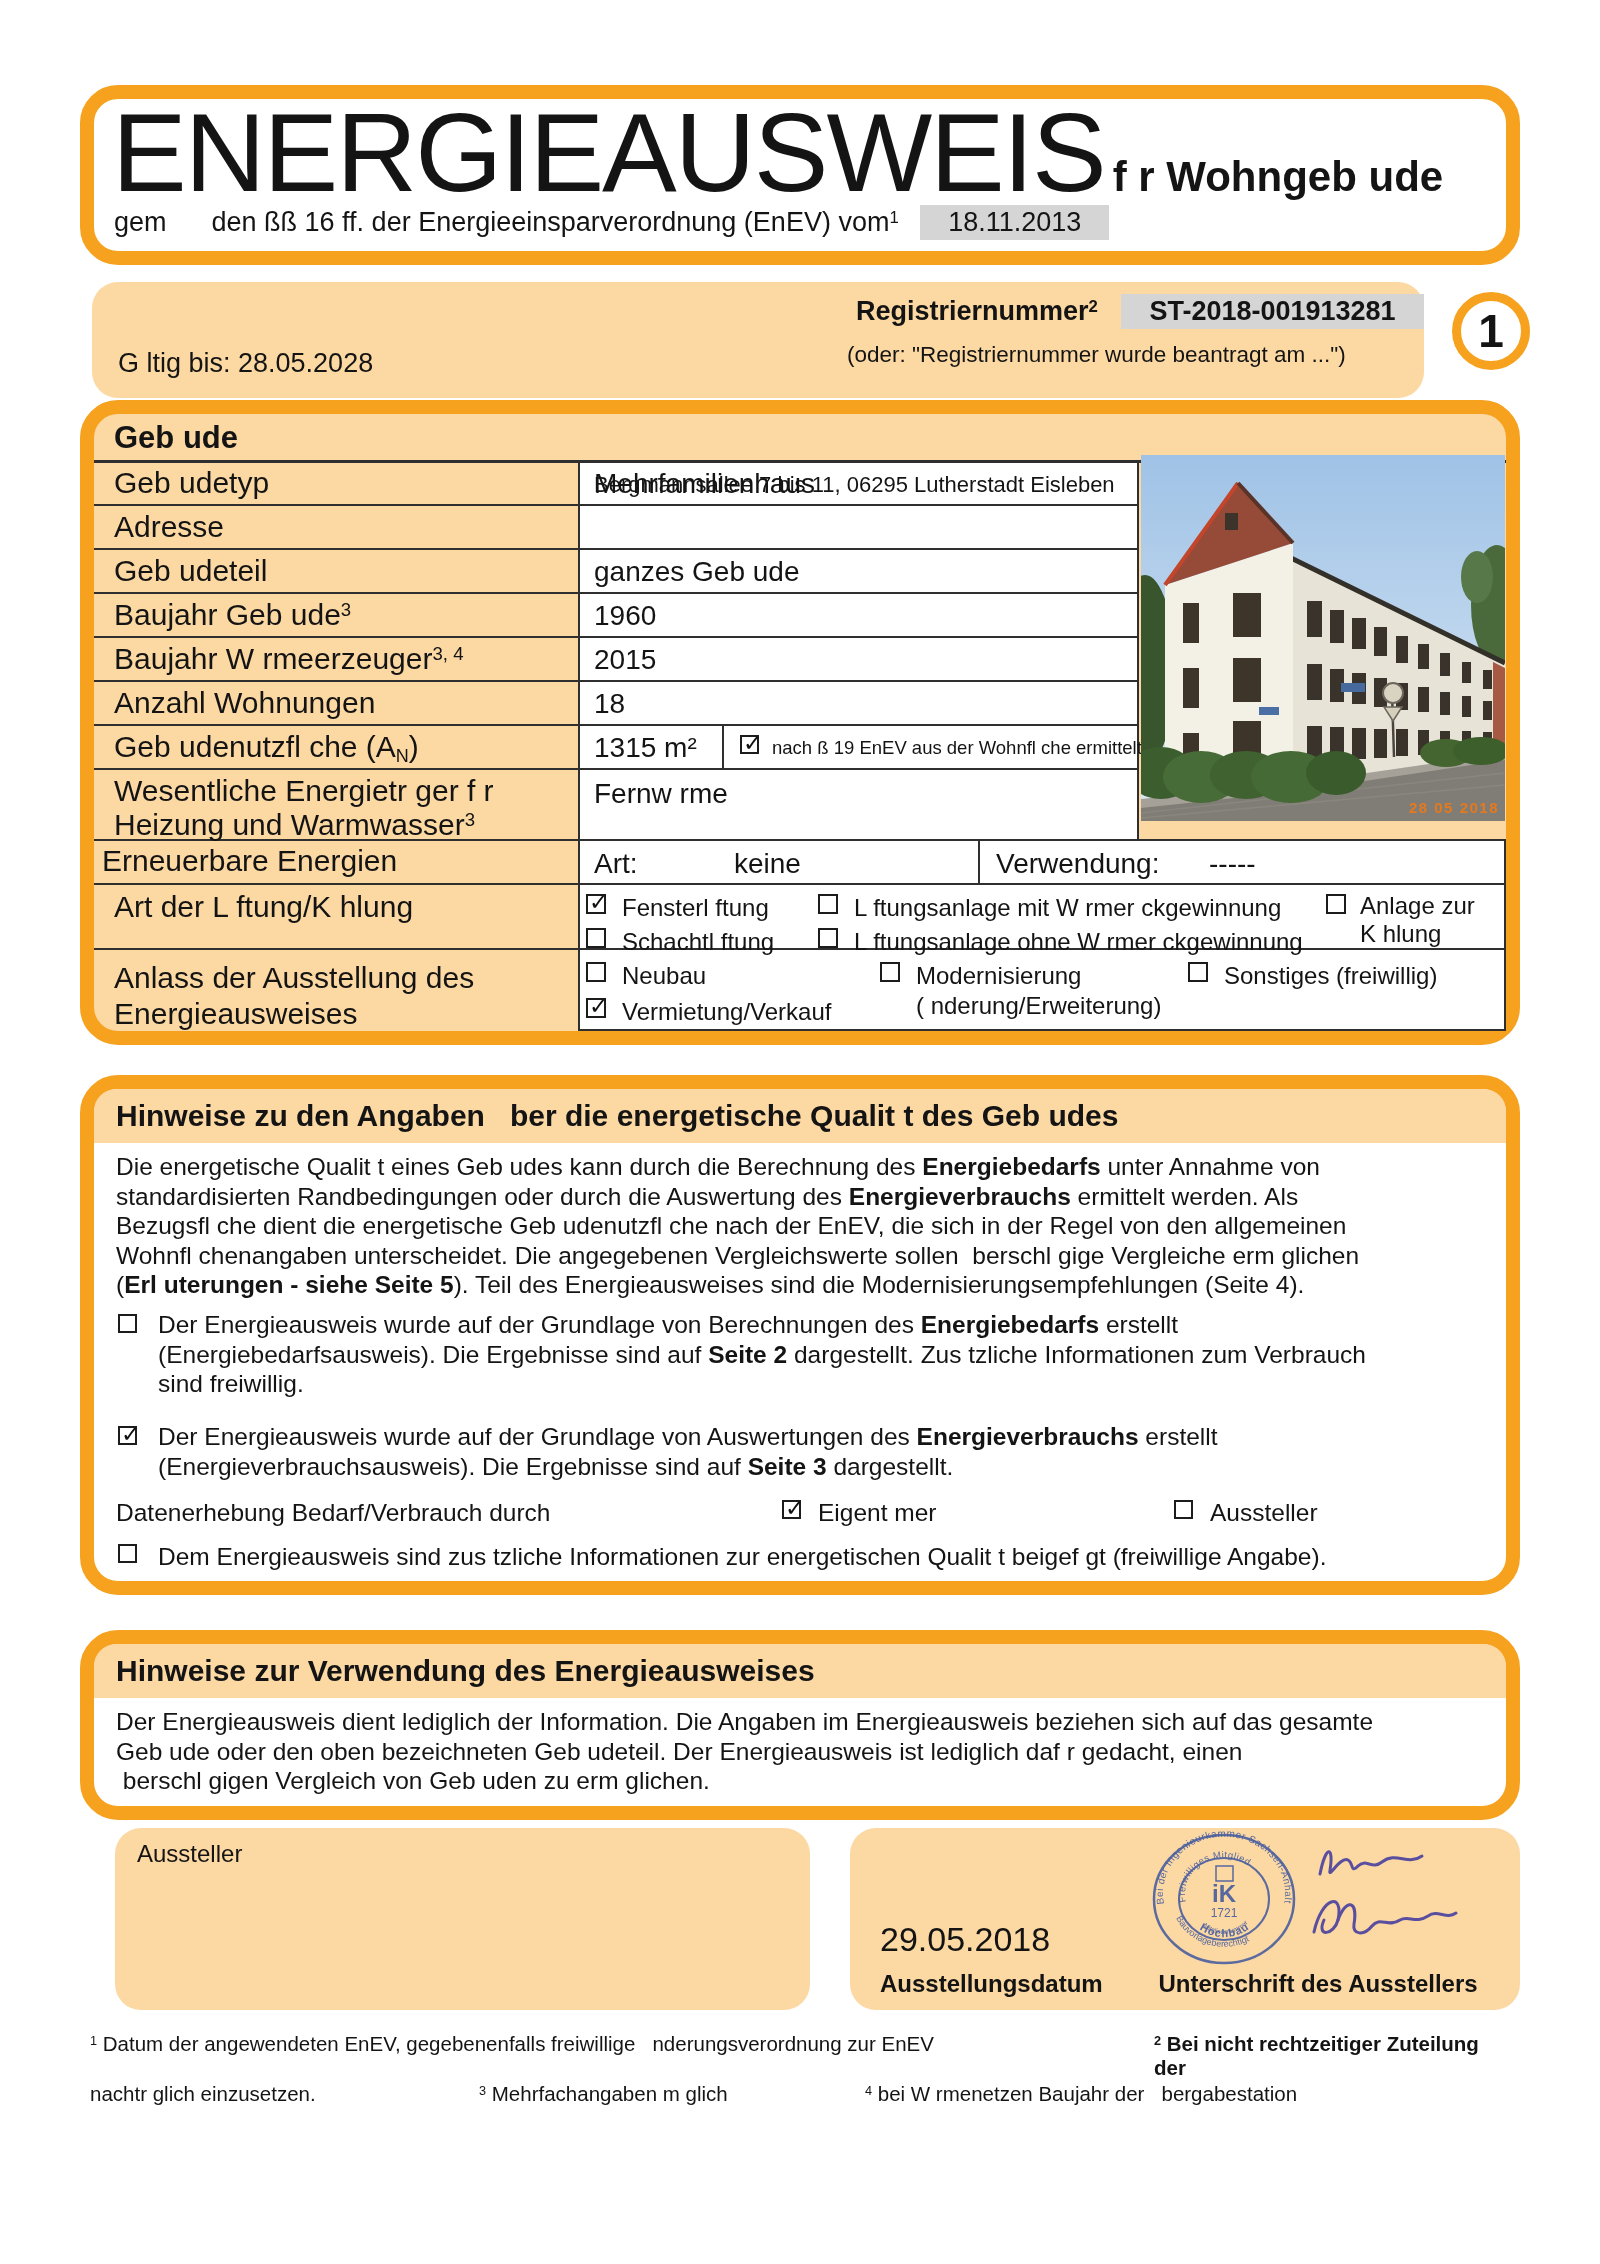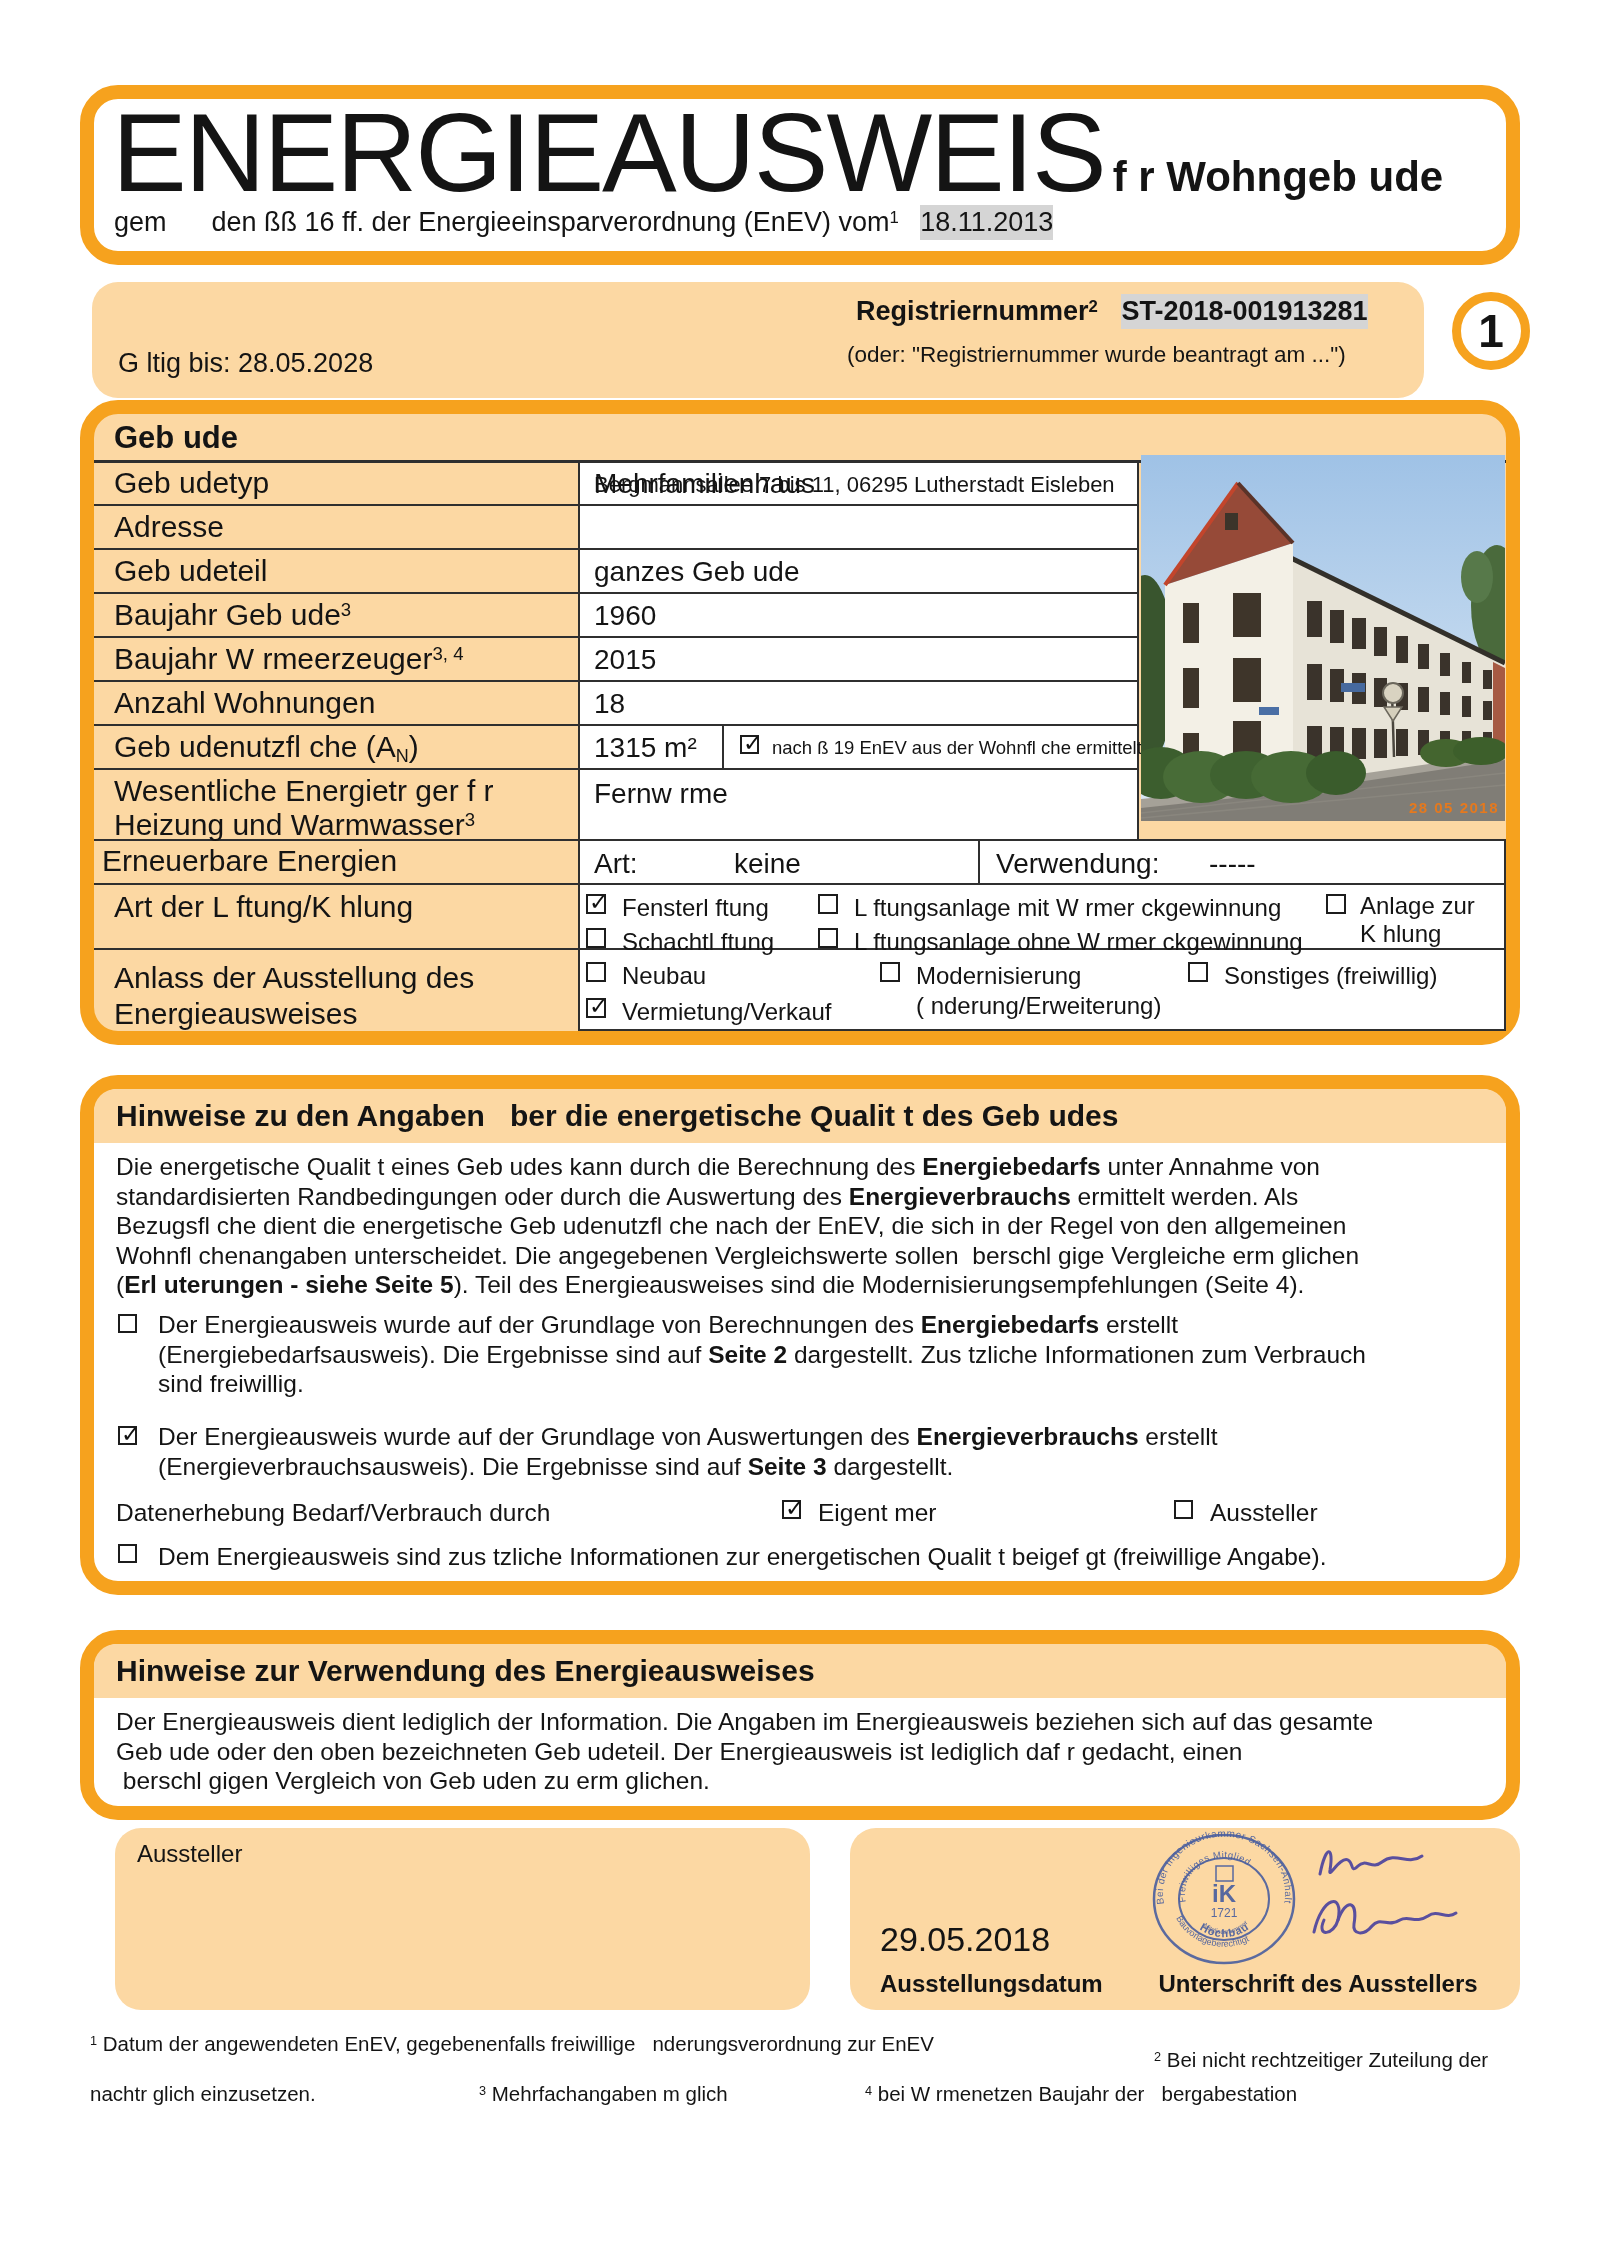--- a/index.html
+++ b/index.html
@@ -14,21 +14,21 @@
   *{margin:0;padding:0;box-sizing:border-box;}
   body{background:#ffffff;font-family:"Liberation Sans","DejaVu Sans",sans-serif;color:var(--ink);}
   .page{position:relative;width:1600px;height:2264px;background:#fff;margin:0 auto;overflow:hidden;}
   .abs{position:absolute;}
   .pw{white-space:pre-wrap;}
   .b{font-weight:700;}
   .sup{font-size:0.62em;position:relative;top:-0.5em;}
   .sub{font-size:0.6em;position:relative;top:0.25em;}
   .obox{border:14px solid var(--orange);border-radius:38px;background:#fff;}
   .peachbox{background:var(--peach);border-radius:26px;}
-  .graychip{display:inline-block;background:var(--graybox);padding:2px 0;}
+  .graychip{display:inline-block;background:var(--graybox);padding:2px 28px;}
   .strip{position:absolute;left:0;right:0;top:0;height:54px;background:var(--peach);border-radius:22px 22px 0 0;}
   .striptitle{position:absolute;left:22px;top:0;line-height:54px;font-size:30px;font-weight:700;}
   .cb{width:20px;height:20px;border:2px solid #1c1c1c;background:#fff;position:absolute;}
   .cb.sm{width:19px;height:19px;}
   .cb.checked::after{content:"✓";position:absolute;left:1px;top:-5px;font-size:23px;line-height:1;color:#111;}
   .hline{position:absolute;background:var(--line);height:2px;}
   .vline{position:absolute;background:var(--line);width:2px;}
   .lbl{font-size:30px;}
   .val{font-size:28px;}
   .body-par{font-size:24.5px;line-height:29.5px;}
@@ -300,19 +300,19 @@
           <path d="M 22,40 C 28,10 36,12 32,36 C 30,46 42,22 50,26 C 56,29 52,40 60,32 C 68,24 74,36 84,28 C 98,17 110,32 124,22"></path>
           <path d="M 16,98 C 24,62 46,58 40,86 C 36,101 18,104 26,86"></path>
           <path d="M 40,86 C 48,64 60,66 56,90 C 54,101 66,102 74,92 C 82,82 90,94 102,86 C 110,81 118,90 130,82 C 140,75 148,86 158,79"></path>
         </g>
       </svg>
     </div>
   </div>
 
   <div class="abs" style="left:90px;top:2032px;width:1404px;height:80px;font-size:20.5px;">
     <span class="abs pw" style="left:0;top:0;"><span class="sup">1</span><span> Datum der angewendeten EnEV, gegebenenfalls freiwillige   nderungsverordnung zur EnEV</span></span>
-    <span class="abs pw" style="left:1064px;top:16px;"><span class="sup">2</span><span> Bei nicht rechtzeitiger Zuteilung der</span></span>
+    <span class="abs pw" style="left:1064px;top:0;font-weight:bold;"><span class="sup">2</span><span> Bei nicht rechtzeitiger Zuteilung der</span></span>
     <span class="abs pw" style="left:0;top:50px;"><span>nachtr glich einzusetzen.</span></span>
     <span class="abs pw" style="left:389px;top:50px;"><span class="sup">3</span><span> Mehrfachangaben m glich</span></span>
     <span class="abs pw" style="left:775px;top:50px;"><span class="sup">4</span><span> bei W rmenetzen Baujahr der   bergabestation</span></span>
   </div>
 
 </div>
 
 </body></html>

